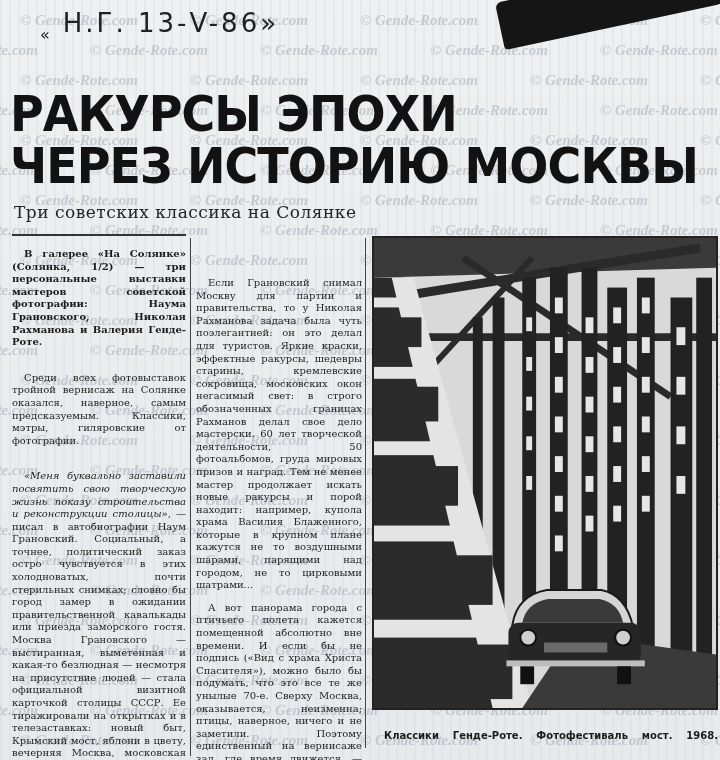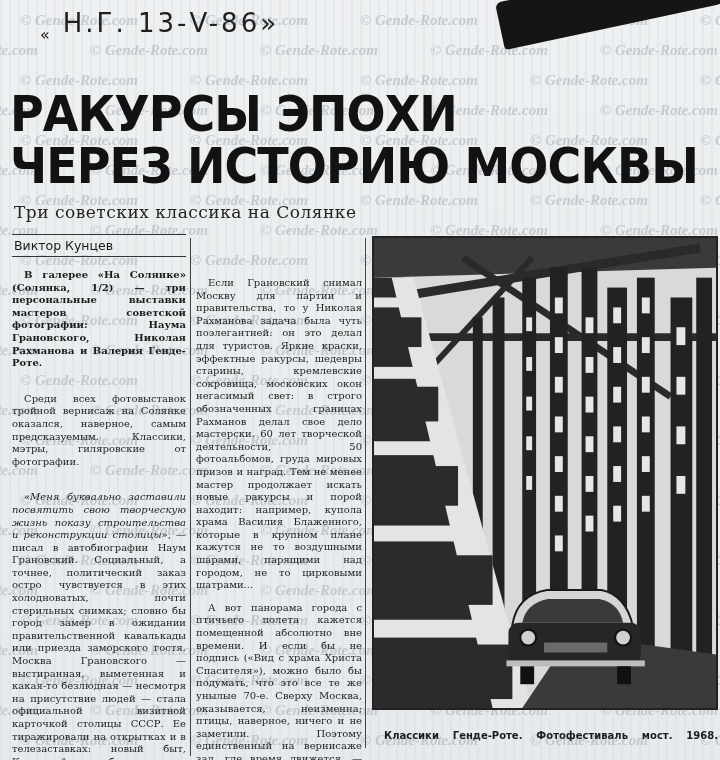--- a/index.html
+++ b/index.html
@@ -252,21 +252,20 @@
 
 <div class="headline">
   <div>РАКУРСЫ ЭПОХИ</div>
   <div>ЧЕРЕЗ ИСТОРИЮ МОСКВЫ</div>
 </div>
 
 <div class="subtitle">Три советских классика на Солянке</div>
 
 <div class="left-col">
   <div class="rule"></div>
-  <div class="author">Виктор Кунцев</div>
   <div class="rule"></div>
   <p class="lead">В галерее «На Солянке» (Солянка, 1/2) — три персональные выставки мастеров советской фотографии: Наума Грановского, Николая Рахманова и Валерия Генде-Роте.</p>
   <p class="body-text">Среди всех фотовыставок тройной вернисаж на Солянке оказался, наверное, самым предсказуемым. Классики, мэтры, гиляровские от фотографии.</p>
   <p class="body-text"><em>«Меня буквально заставили посвятить свою творческую жизнь показу строительства и реконструкции столицы»,</em><span> — писал в автобиографии Наум Грановский. Социальный, а точнее, политический заказ остро чувствуется в этих холодноватых, почти стерильных снимках; словно бы город замер в ожидании правительственной кавалькады или приезда заморского гостя. Москва Грановского — выстиранная, выметенная и какая-то безлюдная — несмотря на присутствие людей — стала официальной визитной карточкой столицы СССР. Ее тиражировали на открытках и в телезаставках: новый быт, Крымский мост, яблони в цвету, вечерняя Москва, московская правда... Грановский снимал Москву с 1926 года, и его можно было бы назвать лакировщиком действительности, если бы он не был таким же мучеником «идеального города», как и все его зодчие.</span></p>
 </div>
 
 <div class="col-divider"></div>
 
 <div class="mid-col">
   <p class="body-text">Если Грановский снимал Москву для партии и правительства, то у Николая Рахманова задача была чуть поэлегантней: он это делал для туристов. Яркие краски, эффектные ракурсы, шедевры старины, кремлевские сокровища, московских окон негасимый свет: в строго обозначенных границах Рахманов делал свое дело мастерски. 60 лет творческой деятельности, 50 фотоальбомов, груда мировых призов и наград. Тем не менее мастер продолжает искать новые ракурсы и порой находит: например, купола храма Василия Блаженного, которые в крупном плане кажутся не то воздушными шарами, парящими над городом, не то цирковыми шатрами...</p>

